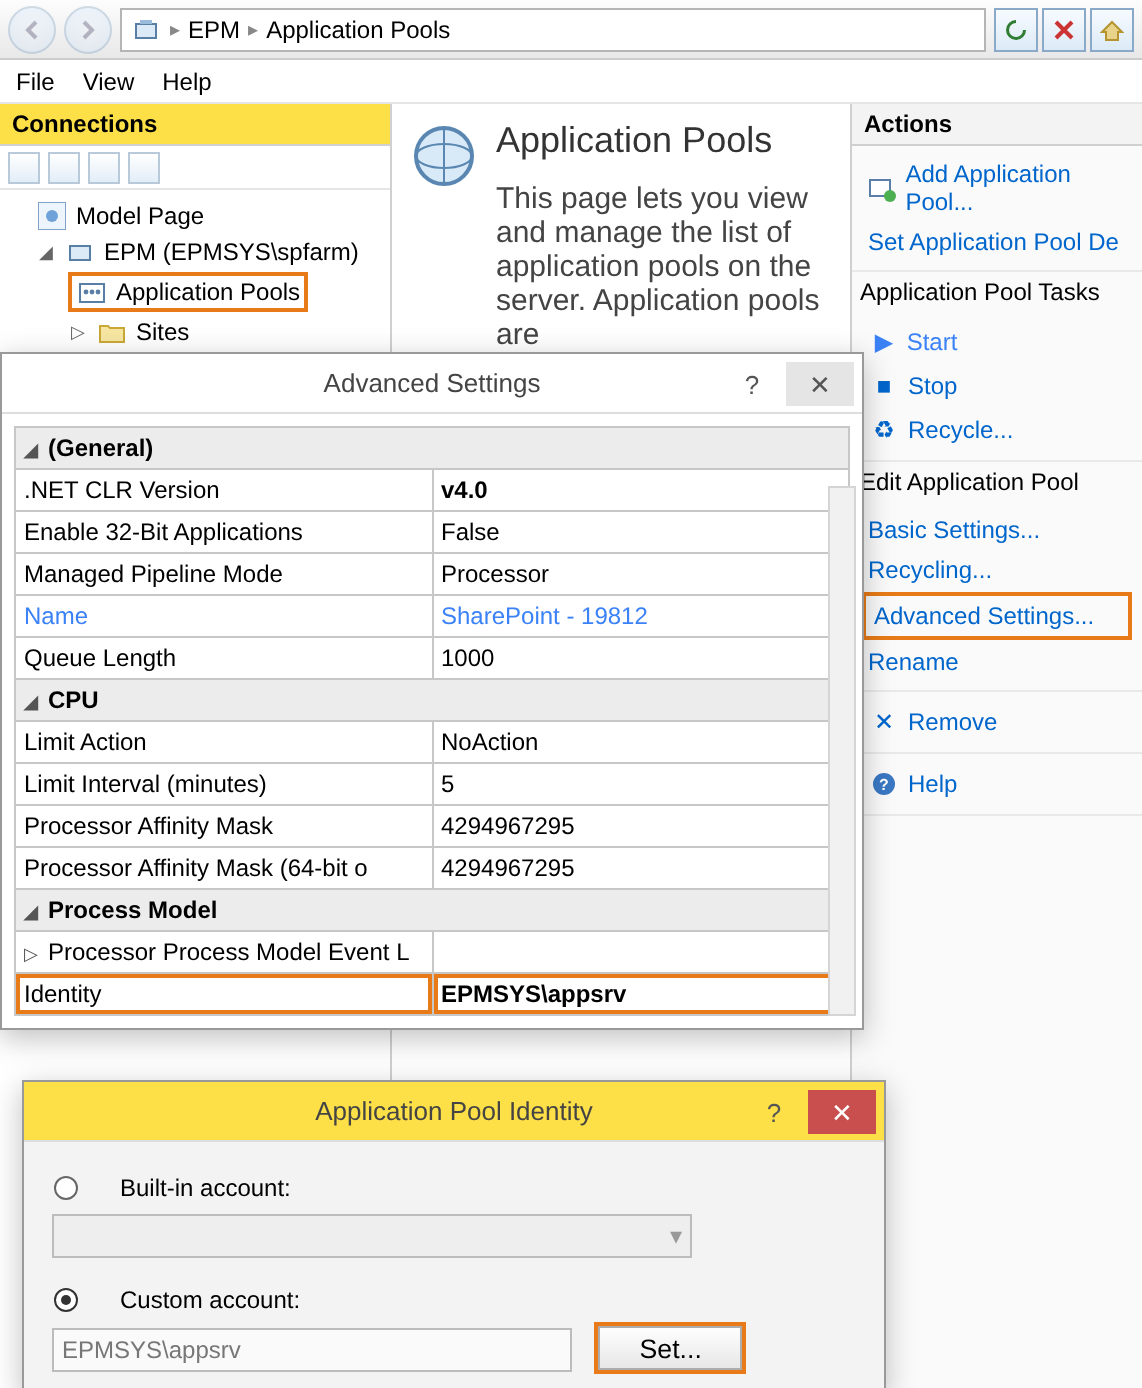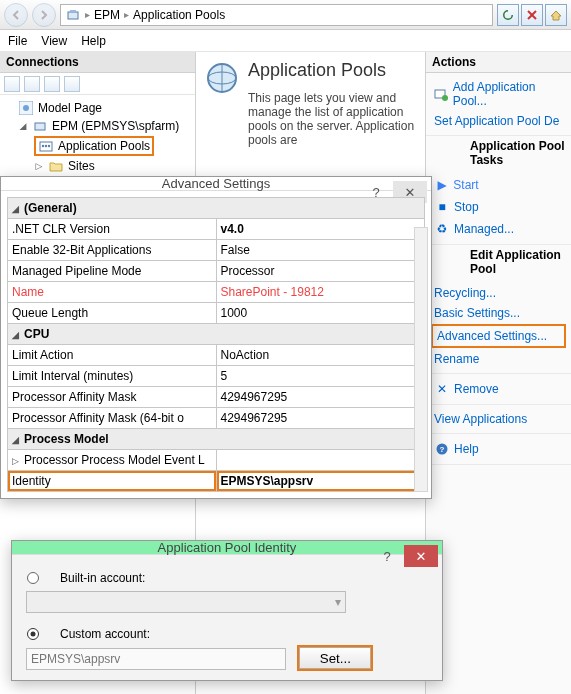--- a/index.html
+++ b/index.html
@@ -10,61 +10,61 @@
   .navbtn.disabled { opacity:.4; }
   .crumbs { flex:1; height:22px; border:1px solid #b5b5b5; background:#fff; display:flex; align-items:center; padding:0 4px; gap:4px;}
   .crumbs span.sep { color:#888; font-size:10px; }
   .toolicons { display:flex; gap:2px; }
   .sqbtn { width:22px; height:22px; border:1px solid #8aa8c7; background:linear-gradient(#f7fbff,#dceaf7); display:flex; align-items:center; justify-content:center; font-size:11px;}
 
   .menubar { height:22px; display:flex; align-items:center; gap:14px; padding:0 8px; border-bottom:1px solid #e5e5e5;}
 
   .cols { display:flex; height: calc(694px - 30px - 22px); }
   .leftpane { width:196px; border-right:1px solid #d0d0d0; display:flex; flex-direction:column; }
-  .phdr { background:#e5e5e5; border-bottom:1px solid #d0d0d0; padding:3px 6px; font-weight:600; }
+  .phdr { background:#fde047; border-bottom:1px solid #d0d0d0; padding:3px 6px; font-weight:600; }
   .lefticons { height:22px; display:flex; gap:4px; align-items:center; padding:2px 4px; border-bottom:1px solid #e5e5e5;}
   .smicon { width:16px; height:16px; border:1px solid #b8c9da; background:linear-gradient(#fff,#e2edf7); }
   .tree { padding:4px 4px; font-size:12px; }
   .treerow { display:flex; align-items:center; gap:4px; padding:1px 0; }
   .indent1 { padding-left:14px; } .indent2 { padding-left:30px; }
   .glyph { width:10px; color:#666; font-size:9px; text-align:center; }
   .icon16 { width:16px; height:16px; display:inline-flex; align-items:center; justify-content:center; }
   .hl-orange { border:2px solid #e87b17; padding:0 2px; }
 
   .midpane { flex:1; padding:8px 8px; border-right:1px solid #d0d0d0; display:flex; gap:8px; }
   .bigicon { width:36px; height:36px; }
   .midtitle { font-size:18px; color:#333; }
-  .middesc { font-size:12px; color:#444; margin-top:10px; max-width:180px; }
+  .middesc { font-size:15px; color:#444; margin-top:10px; max-width:180px; }
 
   .rightpane { width:145px; background:#fafafa; }
   .rphdr { background:#f3f3f3; border-bottom:1px solid #d0d0d0; padding:3px 6px; font-weight:600; }
   .rsec { padding:4px 4px; border-bottom:1px solid #e9e9e9; }
-  .rtitle { font-weight:700; padding:3px 4px;margin-left:40px; }
+  .rtitle { font-weight:400; padding:3px 4px; }
   .rlink { color:#0066cc; padding:3px 4px; display:flex; align-items:center; gap:4px; cursor:default; }
   .ritem { color:#3b82f6; padding:3px 4px; }
   .rlink.hl { border:2px solid #e87b17; margin:1px; }
 
   
   .advdlg { position:absolute; left:0; top:176px; width:432px; background:#fff; border:1px solid #999; box-shadow:0 4px 14px rgba(0,0,0,.25); }
-  .dlgtitle { height:14px; background:#fff; color:#444; display:flex; align-items:center; justify-content:center; font-size:13px; border-bottom:1px solid #ddd; position:relative;}
+  .dlgtitle { height:30px; background:#fff; color:#444; display:flex; align-items:center; justify-content:center; font-size:13px; border-bottom:1px solid #ddd; position:relative;}
   .dlgtitle .dlgctrls { position:absolute; right:4px; top:4px; display:flex; gap:0;}
   .dlgbtn { width:34px; height:22px; display:flex; align-items:center; justify-content:center; font-size:13px; color:#555;}
   .dlgbtn.close { background:#c94f4f; color:#fff; }
   .gridwrap { padding:6px; }
   .pg { border:1px solid #b5b5b5; border-collapse:collapse; width:100%; font-size:12px; }
   .pgcat td { background:#ececec; font-weight:700; padding:3px 4px; border:1px solid #c7c7c7;}
   .pg td { border:1px solid #c7c7c7; padding:3px 4px; }
   .pg td.k { width:50%; }
-  .pg td.dim { color:#ef4444; }
+  .pg td.dim { color:#3b82f6; }
   .pg tr.hl td { box-shadow: inset 0 0 0 2px #e87b17; }
   .cat-ar { display:inline-block; width:9px; font-size:9px; color:#555; margin-right:3px;}
   .gridside { position:absolute; right:3px; top:36px; bottom:6px; width:14px; background:#f1f1f1; border:1px solid #d5d5d5; }
 
   .apidlg { position:absolute; left:11px; top:540px; width:432px; background:#f3f3f3; border:1px solid #999; box-shadow:0 4px 14px rgba(0,0,0,.25);}
-  .apidlg .dlgtitle { background:#86efac; }
+  .apidlg .dlgtitle { background:#fde047; }
   .apibody { padding:10px 14px; font-size:12px; }
   .radiorow { display:flex; align-items:center; gap:20px; margin:6px 0;}
   .combobox { width:320px; height:22px; border:1px solid #bcbcbc; background:#eee; display:flex; align-items:center; justify-content:space-between; padding:0 4px; color:#999;}
   .txtfield { width:260px; height:22px; border:1px solid #bcbcbc; background:#fafafa; padding:0 4px; color:#777; display:inline-flex; align-items:center;}
   .setbtn { width:72px; height:22px; border:1px solid #adadad; background:linear-gradient(#fefefe,#e7e7e7); margin-left:10px; box-shadow:0 0 0 2px #e87b17;}
 </style>
 </head>
 <body>
 
 <div class="addrbar">
@@ -206,48 +206,43 @@
       <div class="ritem">
         <span class="icon16">▶</span>
         <span>Start</span>
       </div>
       <div class="rlink">
         <span class="icon16">■</span>
         <span>Stop</span>
       </div>
       <div class="rlink">
         <span class="icon16">♻</span>
-        <span>Managed...</span>
+        <span>Recycle...</span>
       </div>
     </div>
     <div class="rtitle">Edit Application Pool</div>
     <div class="rsec">
       <div class="rlink">
+          <span>Basic Settings...</span>
+        </div>
+      <div class="rlink">
           <span>Recycling...</span>
-        </div>
-      <div class="rlink">
-          <span>Basic Settings...</span>
         </div>
       <div class="rlink hl">
           <span>Advanced Settings...</span>
         </div>
       <div class="rlink">
           <span>Rename</span>
         </div>
     </div>
     <div class="rsec">
       <div class="rlink">
         <span class="icon16">✕</span>
         <span>Remove</span>
       </div>
-    </div>
-    <div class="rsec">
-      <div class="rlink">
-          <span>View Applications</span>
-        </div>
     </div>
     <div class="rsec">
       <div class="rlink">
         <span class="icon16">
             <svg width="12" height="12">
               <circle cx="6" cy="6" r="5.5" fill="#3a78c3"></circle>
               <text x="6" y="9" text-anchor="middle" fill="#fff" font-size="8" font-weight="bold">?</text>
             </svg>
           </span>
         <span>Help</span>

